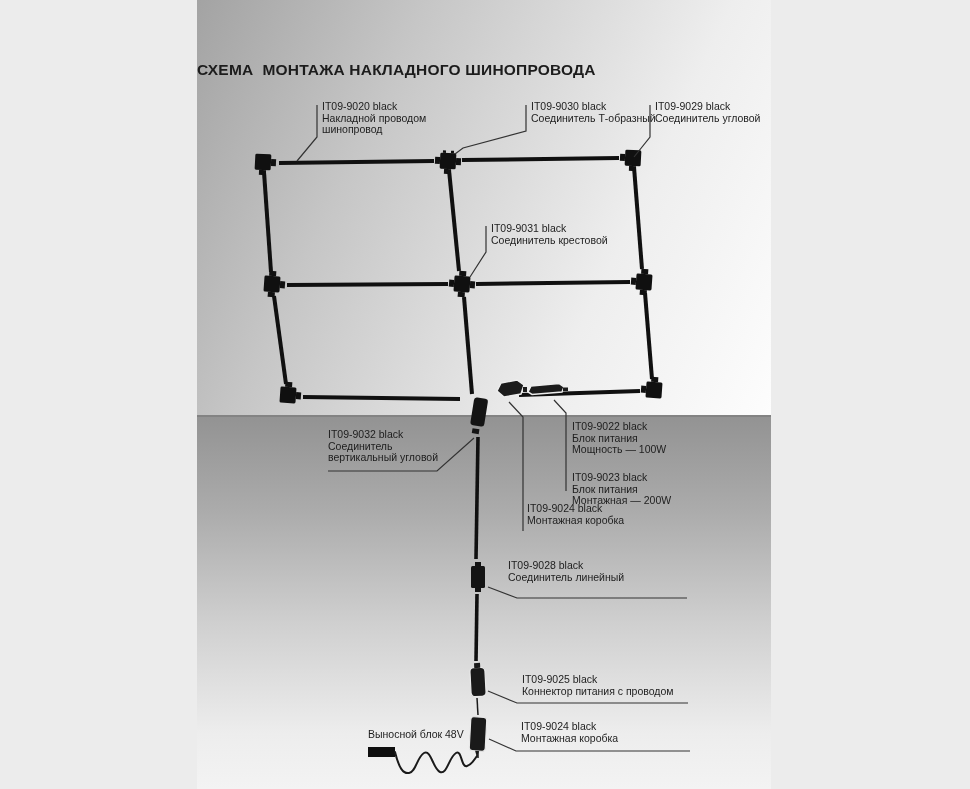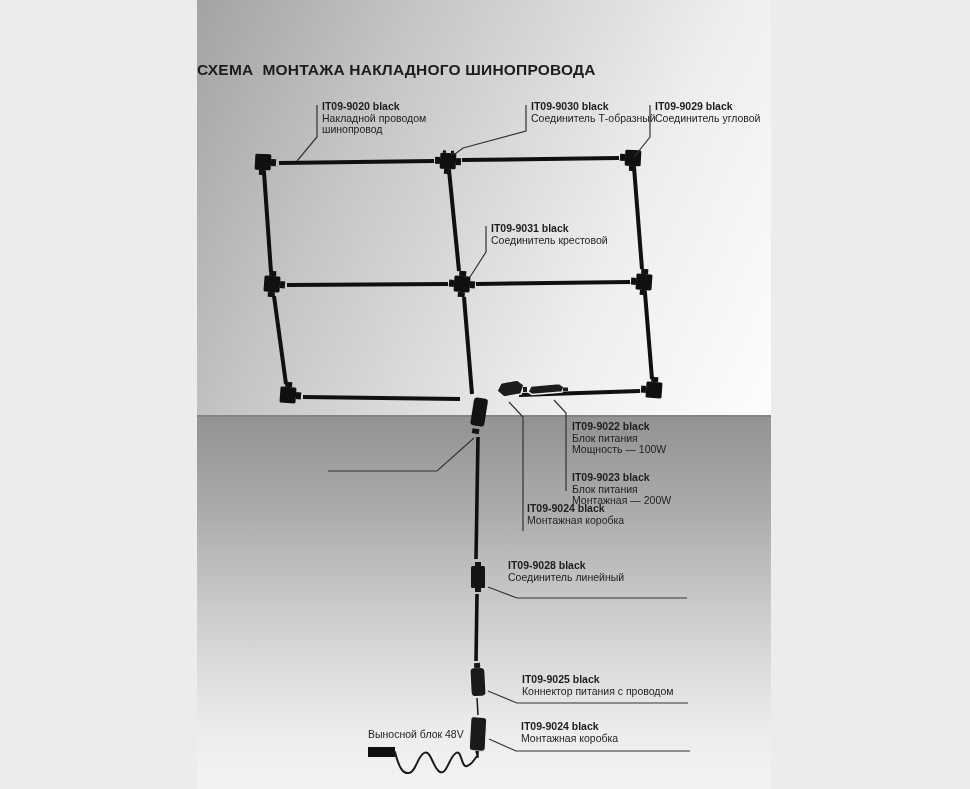--- a/index.html
+++ b/index.html
@@ -28,21 +28,21 @@
     position:absolute;left:0;top:20px;width:574px;
     color:#1c1c1c;
     font-size:15.5px;font-weight:700;line-height:20px;
     letter-spacing:.2px;white-space:pre-wrap;
   }
   svg.diagram{position:absolute;left:0;top:0;}
   .lbl{
     position:absolute;color:#1d1d1d;
     font-size:10.5px;line-height:11.5px;white-space:nowrap;
   }
-  .lbl .code{font-weight:700;}
+  .lbl .code{font-weight:400;}
 </style>
 </head>
 <body>
 
 <div class="page">
   <div class="content">
     <div class="ceiling"></div>
     <div class="wall"></div>
 
     <div class="title">
@@ -182,20 +182,25 @@
     <div class="lbl" style="left:458px;top:101px">
       <div class="code">IT09-9029 black</div>
       <div>Соединитель угловой</div>
     </div>
 
     <div class="lbl" style="left:294px;top:223px">
       <div class="code">IT09-9031 black</div>
       <div>Соединитель крестовой</div>
     </div>
 
+    <div class="lbl" style="left:131px;top:429px">
+      <div class="code">IT09-9032 black</div>
+      <div>Соединитель</div>
+      <div>вертикальный угловой</div>
+    </div>
 
     <div class="lbl" style="left:375px;top:421px">
       <div class="code">IT09-9022 black</div>
       <div>Блок питания</div>
       <div>Мощность — 100W</div>
     </div>
 
     <div class="lbl" style="left:375px;top:472px">
       <div class="code">IT09-9023 black</div>
       <div>Блок питания</div>

